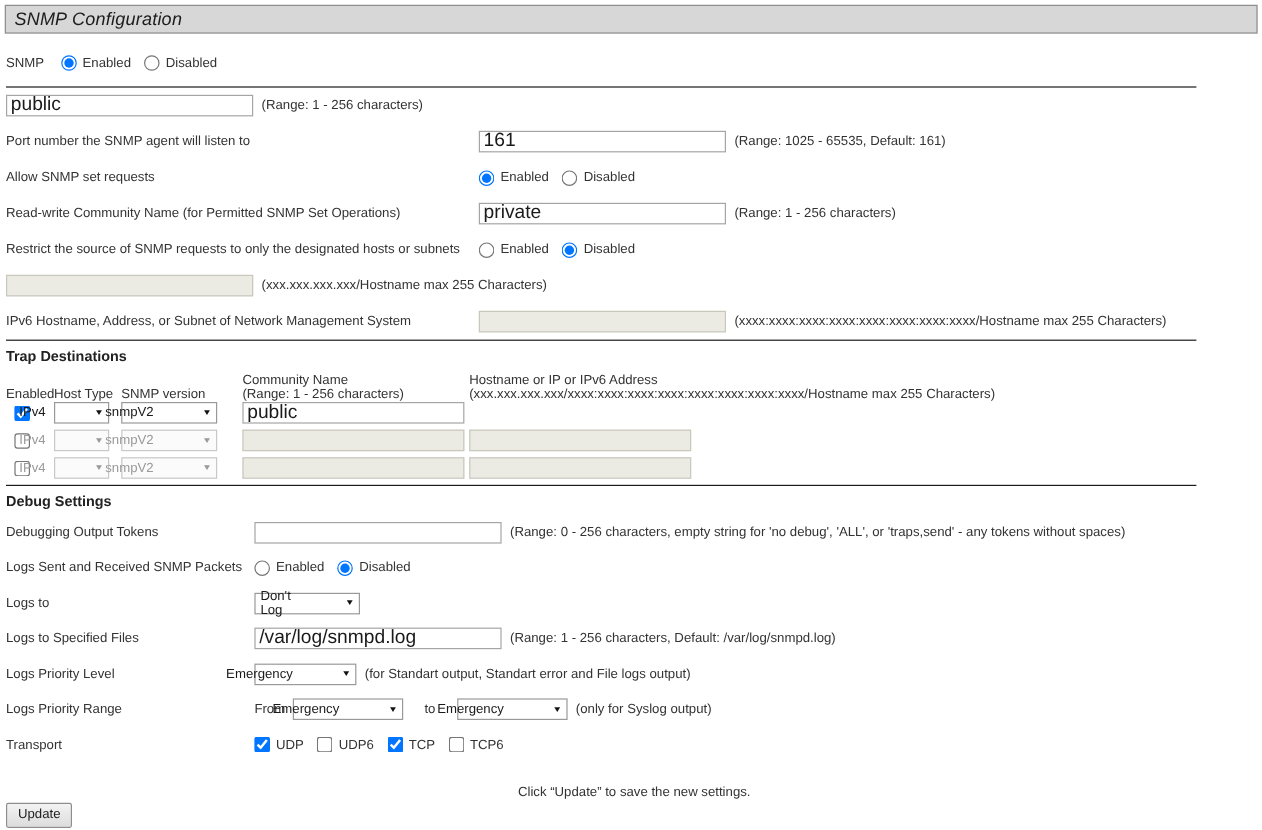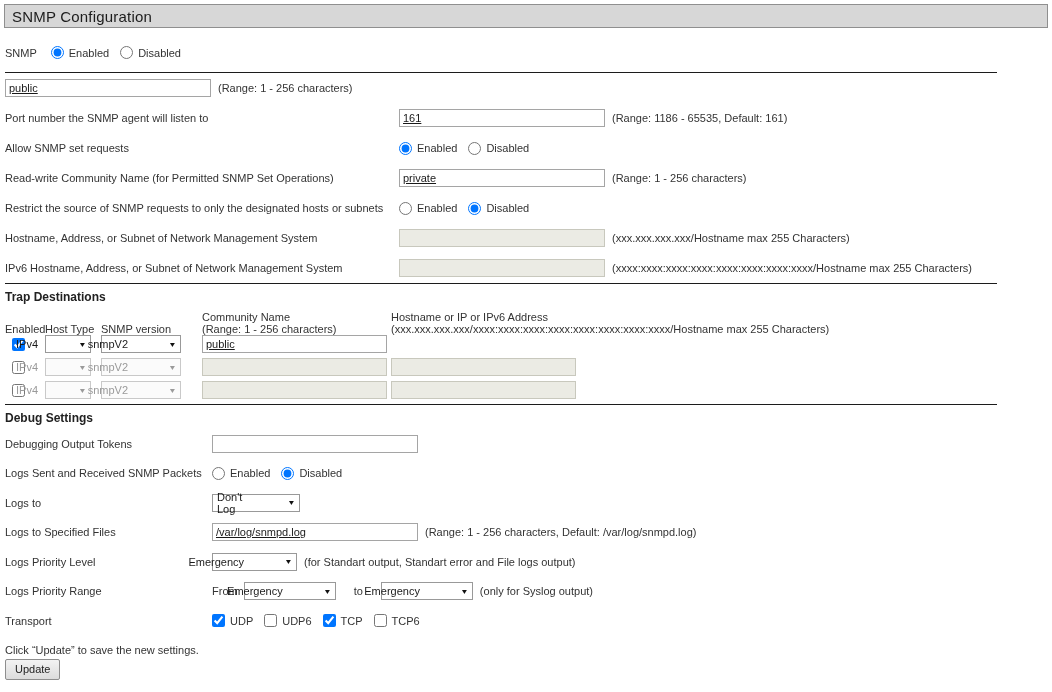--- a/index.html
+++ b/index.html
@@ -8,35 +8,35 @@
     width:1052px; height:692px; overflow:hidden;
     background:#ffffff; color:#333333;
     font-family:"Liberation Sans", sans-serif; font-size:11px;
   }
   .titlebar {
     margin:4px 4px 0 4px; height:24px;
     background:#d7d7d7; border:1px solid #8f8f8f;
     padding:3px 0 0 7px;
   }
   .titlebar .t {
-    font-size:15px; color:#1c1c1c; letter-spacing:0.2px;
+    font-style:italic; font-size:15px; color:#1c1c1c; letter-spacing:0.2px;
   }
   .content { padding-left:5px; }
   .rule { border:none; border-top:1px solid #1c1c1c; width:992px; margin:0; }
   .row { display:flex; align-items:center; }
   .snmp-row { margin-top:13px; height:23px; margin-bottom:8px;align-items:center; }
   .snmp-row .slbl { margin-right:14px; }
   .frow { display:flex; align-items:center; height:30px; }
   .frow .flbl { flex:none; min-width:394px; padding-right:5px; white-space:nowrap; }
   .drow { display:flex; align-items:center; height:29.5px; }
   .drow .flbl { flex:none; min-width:207px; padding-right:5px; white-space:nowrap; }
   input.txt {
     width:206px; height:18px; border:1px solid #a5a5a5; background:#fff;
-    font-family:"Liberation Sans", sans-serif; font-size:11px; color:#1a1a1a;
-    padding:1px 3px; flex:none;text-decoration:underline;
+    font-family:"Liberation Sans", sans-serif; font-size:16px; color:#1a1a1a;
+    padding:1px 3px; flex:none;
   }
   input.txt:disabled { background:#ebebe4; border-color:#c8c8bd; }
   .hint { margin-left:7px; white-space:nowrap; }
   .radio-opt, .chk-opt { display:flex; align-items:center; margin-right:11px; white-space:nowrap; }
   .radio-opt input, .chk-opt input { margin:0 5px 0 0; width:13px; height:13px; flex:none; }
   .sel {
     display:inline-flex; align-items:center; justify-content:flex-end;
     height:18px; border:1px solid #999999; background:#ffffff; color:#1a1a1a;
     padding:0 4px 0 4px; flex:none; cursor:default;gap:36px;
   }
@@ -55,21 +55,21 @@
   .tc4 { flex:none; width:189px; }
   .tc5 { flex:none; }
   .trap-row { display:flex; align-items:center; height:18px; margin-bottom:5px; }
   .trap-row:first-of-type { margin-top:4px; }
   .trap-row .tc1 input { margin-left:7px; width:13px; height:13px; }
   .sel.host { width:46px; }
   .sel.ver { width:80px; }
   .trap-row input.txt { width:185px; }
   .rule3 { margin-top:2px; }
   .range-word { margin:0 18px; white-space:nowrap; }
-  .note { margin-top:8px; white-space:nowrap; }
+  .note { margin-top:18px; white-space:nowrap;text-align:center; }
   .update-btn {
     margin-top:3px; height:21px; padding:2px 9px;
     font-family:"Liberation Sans", sans-serif; font-size:11px; color:#222;
     background:linear-gradient(#f3f3f3,#dcdcdc); border:1px solid #8e8e8e;
     border-radius:2px; cursor:pointer;
   }
 </style>
 </head>
 <body>
 
@@ -96,21 +96,21 @@
 
   
   <div class="frow">
     <input class="txt" type="text" value="public" style="">
     <span class="hint">(Range: 1 - 256 characters)</span>
   </div>
 
   <div class="frow">
     <span class="flbl">Port number the SNMP agent will listen to</span>
     <input class="txt" type="text" value="161" style="">
-    <span class="hint">(Range: 1186 - 65535, Default: 161)</span>
+    <span class="hint">(Range: 1025 - 65535, Default: 161)</span>
   </div>
 
   <div class="frow">
     <span class="flbl">Allow SNMP set requests</span>
     <label class="radio-opt">
       <input type="radio" name="allowset" checked="" style="">
       <span>Enabled</span>
     </label>
     <label class="radio-opt">
       <input type="radio" name="allowset" style="">
@@ -130,21 +130,20 @@
       <input type="radio" name="restrict" style="">
       <span>Enabled</span>
     </label>
     <label class="radio-opt">
       <input type="radio" name="restrict" checked="" style="">
       <span>Disabled</span>
     </label>
   </div>
 
   <div class="frow">
-    <span class="flbl">Hostname, Address, or Subnet of Network Management System</span>
     <input class="txt" type="text" disabled="" style="">
     <span class="hint">(xxx.xxx.xxx.xxx/Hostname max 255 Characters)</span>
   </div>
 
   <div class="frow">
     <span class="flbl">IPv6 Hostname, Address, or Subnet of Network Management System</span>
     <input class="txt" type="text" disabled="" style="">
     <span class="hint">(xxxx:xxxx:xxxx:xxxx:xxxx:xxxx:xxxx:xxxx/Hostname max 255 Characters)</span>
   </div>
 
@@ -221,20 +220,21 @@
   </div>
 
   <hr class="rule rule3">
 
   
   <div class="sect debug">Debug Settings</div>
 
   <div class="drow">
     <span class="flbl">Debugging Output Tokens</span>
     <input class="txt" type="text" style="">
+    <span class="hint">(Range: 0 - 256 characters, empty string for 'no debug', 'ALL', or 'traps,send' - any tokens without spaces)</span>
   </div>
 
   <div class="drow">
     <span class="flbl">Logs Sent and Received SNMP Packets</span>
     <label class="radio-opt">
       <input type="radio" name="dump" style="">
       <span>Enabled</span>
     </label>
     <label class="radio-opt">
       <input type="radio" name="dump" checked="" style="">

